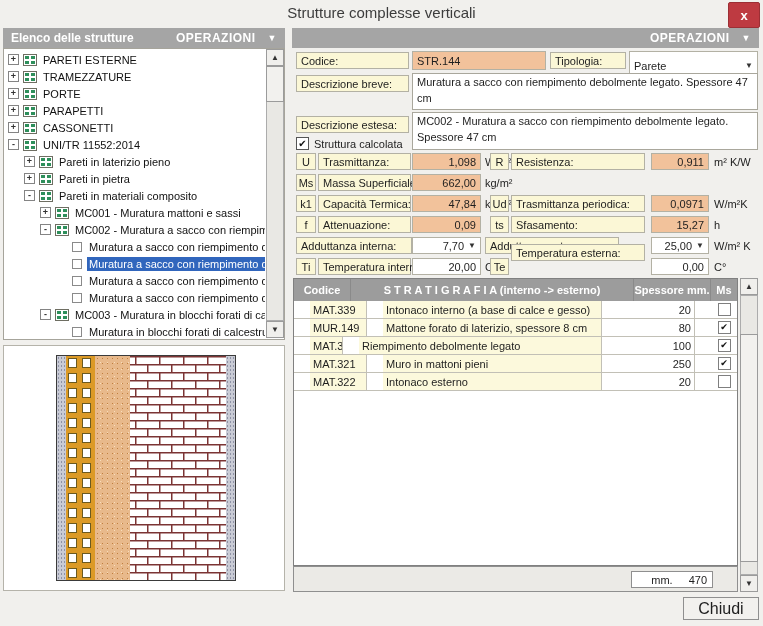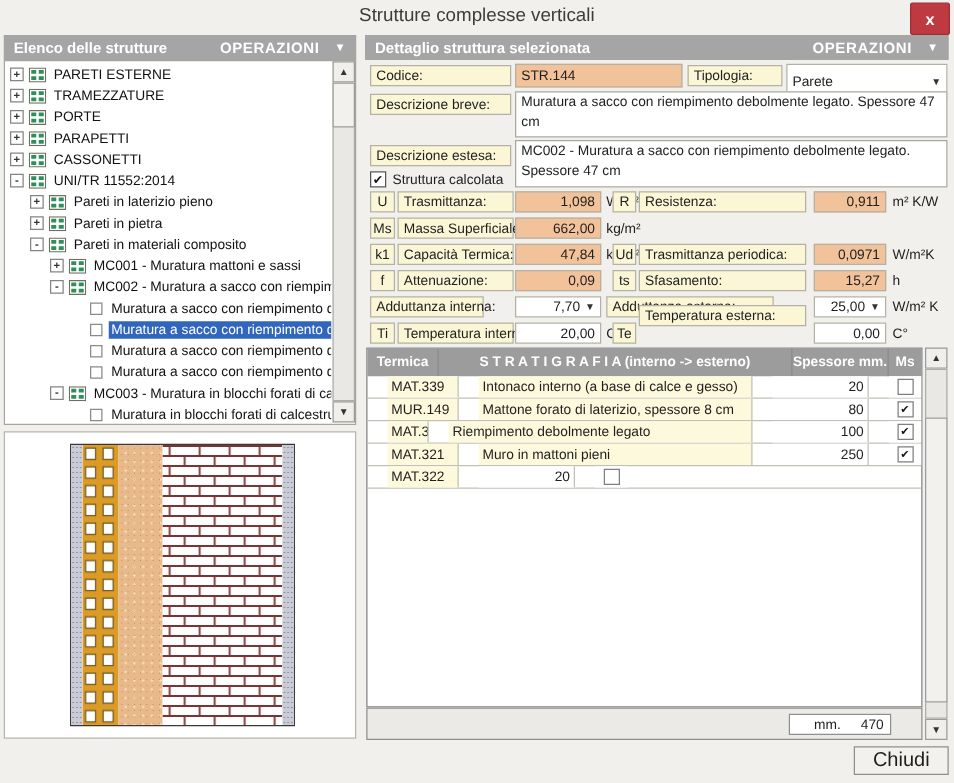--- a/index.html
+++ b/index.html
@@ -337,21 +337,20 @@
             </pattern>
           </defs>
           <rect width="100%" height="100%" fill="url(#pat-brick)"></rect>
         </svg>
       </div>
       <div class="layer plaster" style="width: 9px;"></div>
     </div>
 </div>
 
 <div class="hdr" style="left:292px;top:28px;width:467px">
-  <span>Dettaglio struttura selezionata</span>
   <span class="ops">
     <span>OPERAZIONI</span>
     <span class="dd">▼</span>
   </span>
 </div>
 
 <span class="abs lab" style="left:296px;top:52px;width:113px">Codice:</span>
 <span class="abs val" style="left:412px;top:51px;width:134px;height:19px;justify-content:flex-start">STR.144</span>
 <span class="abs lab" style="left:550px;top:52px;width:76px">Tipologia:</span>
 <span class="abs wval combo" style="left:629px;top:51px;width:129px;height:29px;justify-content:flex-start">
@@ -391,21 +390,21 @@
 <span class="abs unit" style="left:714px;top:195px">W/m²K</span>
 
 <span class="abs lab sym" style="left:296px;top:216px;width:20px">f</span>
 <span class="abs lab" style="left:318px;top:216px;width:93px">Attenuazione:</span>
 <span class="abs val" style="left:412px;top:216px;width:69px">0,09</span>
 <span class="abs lab sym" style="left:490px;top:216px;width:19px">ts</span>
 <span class="abs lab" style="left:511px;top:216px;width:134px">Sfasamento:</span>
 <span class="abs val" style="left:651px;top:216px;width:58px">15,27</span>
 <span class="abs unit" style="left:714px;top:216px">h</span>
 
-<span class="abs lab" style="left:296px;top:237px;width:91px">Adduttanza interna:</span>
+<span class="abs lab" style="left:296px;top:237px;width:116px">Adduttanza interna:</span>
 <span class="abs wval combo" style="left:412px;top:237px;width:69px">
   <span style="flex:1;text-align:right">7,70</span>
   <span class="carrow">▼</span>
 </span>
 <span class="abs unit" style="left:485px;top:237px">W/m² K</span>
 <span class="abs lab" style="left:485px;top:237px;width:134px">Adduttanza esterna:</span>
 <span class="abs wval combo" style="left:651px;top:237px;width:58px">
   <span style="flex:1;text-align:right">25,00</span>
   <span class="carrow">▼</span>
 </span>
@@ -415,21 +414,21 @@
 <span class="abs lab" style="left:318px;top:258px;width:93px">Temperatura interna:</span>
 <span class="abs wval" style="left:412px;top:258px;width:69px">20,00</span>
 <span class="abs unit" style="left:485px;top:258px">C°</span>
 <span class="abs lab sym" style="left:490px;top:258px;width:19px">Te</span>
 <span class="abs lab" style="left:511px;top:244px;width:134px">Temperatura esterna:</span>
 <span class="abs wval" style="left:651px;top:258px;width:58px">0,00</span>
 <span class="abs unit" style="left:714px;top:258px">C°</span>
 
 <div id="strat-table">
   <div class="th-row">
-    <span class="th" style="width:57px">Termica</span>
+    <span class="th" style="width:57px">Codice</span>
     <span class="th" style="flex:1">S T R A T I G R A F I A  (interno -&gt; esterno)</span>
     <span class="th" style="width:77px">Spessore mm.</span>
     <span class="th" style="width:26px;border-right:none">Ms</span>
   </div>
   <div id="tbody">
       <div class="tr">
         <span class="td" style="width: 57px;">MAT.339</span>
         <span class="td" style="flex: 1 1 0%;">Intonaco interno (a base di calce e gesso)</span>
         <span class="td num" style="width: 77px;">20</span>
         <span class="td chk" style="width: 26px; border-right: none;">
@@ -455,20 +454,21 @@
       <div class="tr">
         <span class="td" style="width: 57px;">MAT.321</span>
         <span class="td" style="flex: 1 1 0%;">Muro in mattoni pieni</span>
         <span class="td num" style="width: 77px;">250</span>
         <span class="td chk" style="width: 26px; border-right: none;">
           <span class="cbx">✔</span>
         </span>
       </div>
       <div class="tr">
         <span class="td" style="width: 57px;">MAT.322</span>
+        <span class="td" style="flex: 1 1 0%;">Intonaco esterno</span>
         <span class="td num" style="width: 77px;">20</span>
         <span class="td chk" style="width: 26px; border-right: none;">
           <span class="cbx"></span>
         </span>
       </div>
     </div>
 </div>
 
 <div id="footer-bar">
   <span id="total-box">

